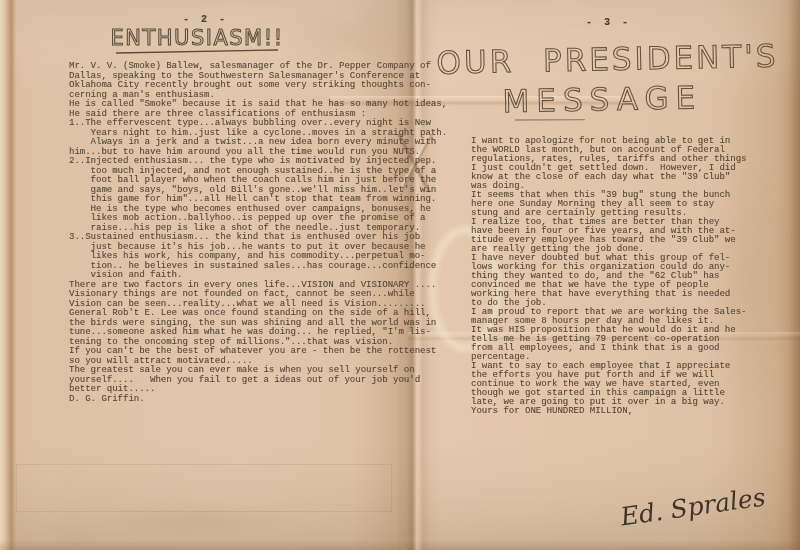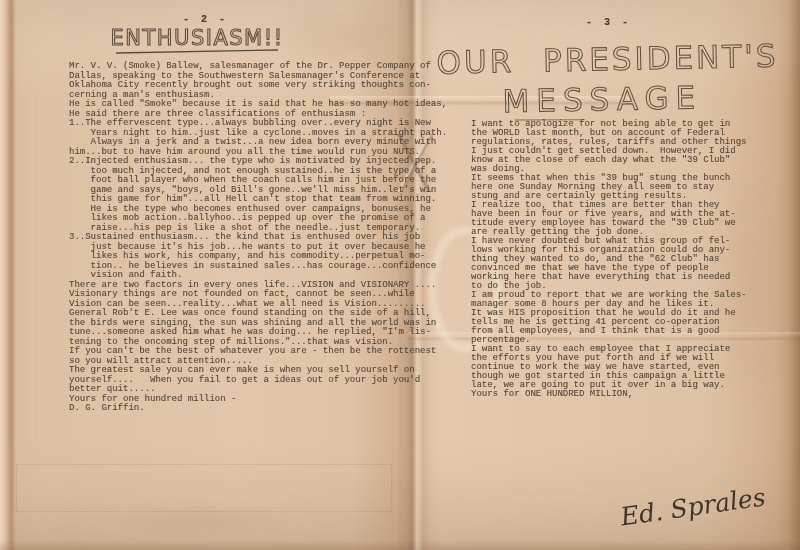--- a/index.html
+++ b/index.html
@@ -50,21 +50,21 @@
   .h-pres{left:436px;top:36px;transform:rotate(-1.2deg);}
   .ht{font-family:"DejaVu Sans","Liberation Sans",sans-serif;font-size:21px;letter-spacing:1.5px;
     fill:none;stroke:#584a3c;stroke-width:1.05;}
   .ht2{font-family:"DejaVu Sans","Liberation Sans",sans-serif;font-size:31px;letter-spacing:3px;
     word-spacing:16px;fill:none;stroke:#62523f;stroke-width:1.05;}
   .ht3{font-family:"DejaVu Sans","Liberation Sans",sans-serif;font-size:31px;letter-spacing:7px;
     fill:none;stroke:#62523f;stroke-width:1.05;}
   .hline{stroke:#584a3c;stroke-width:1.3;}
 
   .lp-body{position:absolute;left:21px;top:62px;width:392px;margin-left:48px;}
-  .rp-body{position:absolute;left:471px;top:120px;width:315px;}
+  .rp-body{position:absolute;left:471px;top:137px;width:315px;}
   pre.typed,div.typed{margin:0;white-space:pre;
     font-family:"Liberation Mono","DejaVu Sans Mono",monospace;
     font-size:9px;color:#56493b;
     text-shadow:.3px .3px 0 rgba(66,53,38,.28);}
   .lp-body .typed{line-height:9.5px;}
   .rp-body .typed{line-height:9px;}
   .mb4{margin-bottom:4px;}.mb5{margin-bottom:5px;}
   .mb8{margin-bottom:8px;}.mb9{margin-bottom:9px;}
   .u{text-underline-offset:1.5px;}
   .close-l1{margin-left:150px;}
@@ -125,25 +125,24 @@
     tion.. he believes in sustained sales...has courage...confidence
     vision and faith.</span></pre>
       <pre class="typed mb4"><span>There are two factors in every ones life...VISION and VISIONARY ....
 Visionary things are not founded on fact, cannot be seen...while
 Vision can be seen...reality...what we all need is Vision.........</span></pre>
       <pre class="typed mb5"><span>General Rob't E. Lee was once found standing on the side of a hill,
 the birds were singing, the sun was shining and all the world was in
 tune...someone asked him what he was doing... he replied, "I'm lis-
 tening to the oncoming step of millions."...that was vision.</span></pre>
       <pre class="typed mb4"><span>If you can't be the best of whatever you are - then be the rottenest
-so you will attract attention.....</span></pre>
+so you will attract motivated.....</span></pre>
       <pre class="typed mb5"><span>The greatest sale you can ever make is when you sell </span><span class="u">yourself</span><span> on
 </span><span class="u">yourself</span><span>....   When you fail to get a ideas out of your </span><span class="u">job</span><span> you'd
 better quit.....</span></pre>
-      <div class="typed close-l1">Yours for one hundred million -</div>
       <div class="typed close-l2">D. G. Griffin.</div>
     </div>
   </div>
 
   <div class="page">
     <div class="pnum pnum-r">- 3 -</div>
 
     <svg class="heading h-pres" width="350" height="92" viewBox="0 0 350 92">
       <text class="ht2" x="172" y="34" text-anchor="middle">OUR PRESIDENT'S</text>
       <text class="ht3" x="166" y="74" text-anchor="middle">MESSAGE</text>
@@ -166,21 +165,21 @@
 are really getting the job done.</span></pre>
       <pre class="typed mb9"><span>I have never doubted but what this group of fel-
 lows working for this organization could do any-
 thing they wanted to do, and the "62 Club" has
 convinced me that we have the type of people
 working here that have everything that is needed
 to do the job.</span></pre>
       <pre class="typed mb9"><span>I am proud to report that we are working the Sales-
 manager some </span><span class="u">8 hours</span><span> per day and he likes it.
 It was HIS proposition that he would do it and he
-tells me he is getting 41 percent co-operation
+tells me he is getting 79 percent co-operation
 from all employees, and I think that is a good
 percentage.</span></pre>
       <pre class="typed mb9"><span>I want to say to each employee that I appreciate
 the efforts you have put forth and if we will
 continue to work the way we have started, even
 though we got started in this campaign a little
 late, we are going to put it over in a big way.</span></pre>
       <div class="typed close-r">Yours for ONE HUNDRED MILLION,</div>
     </div>
 

